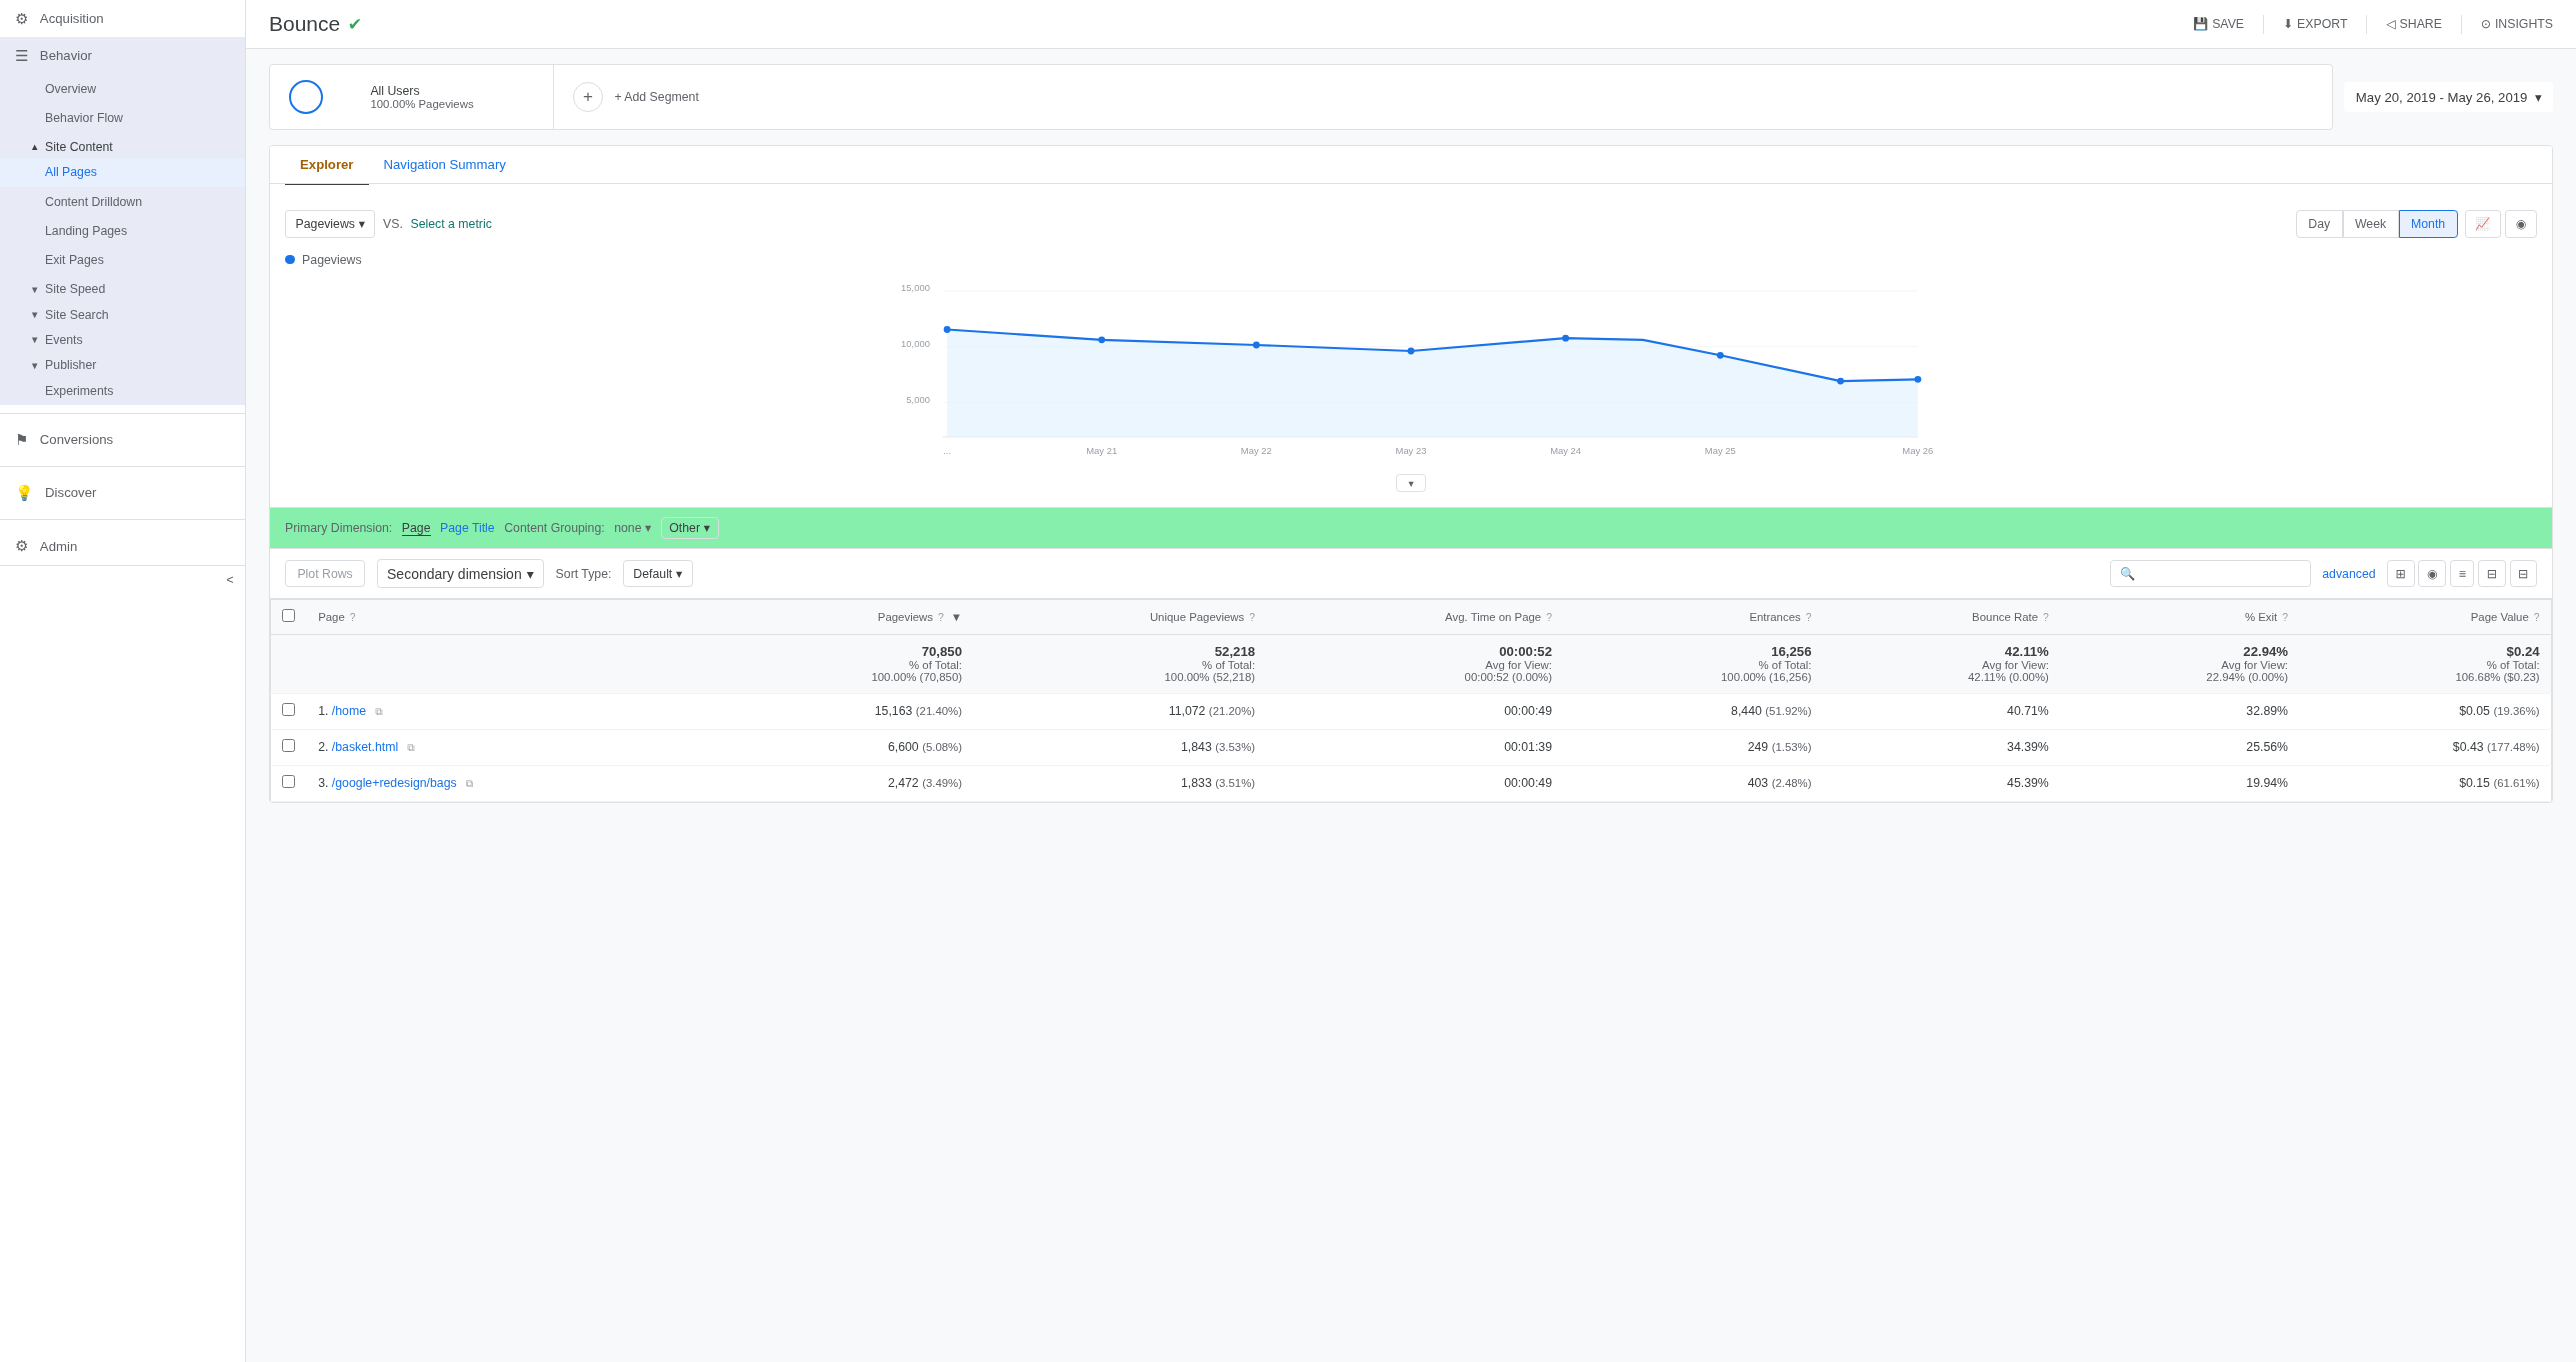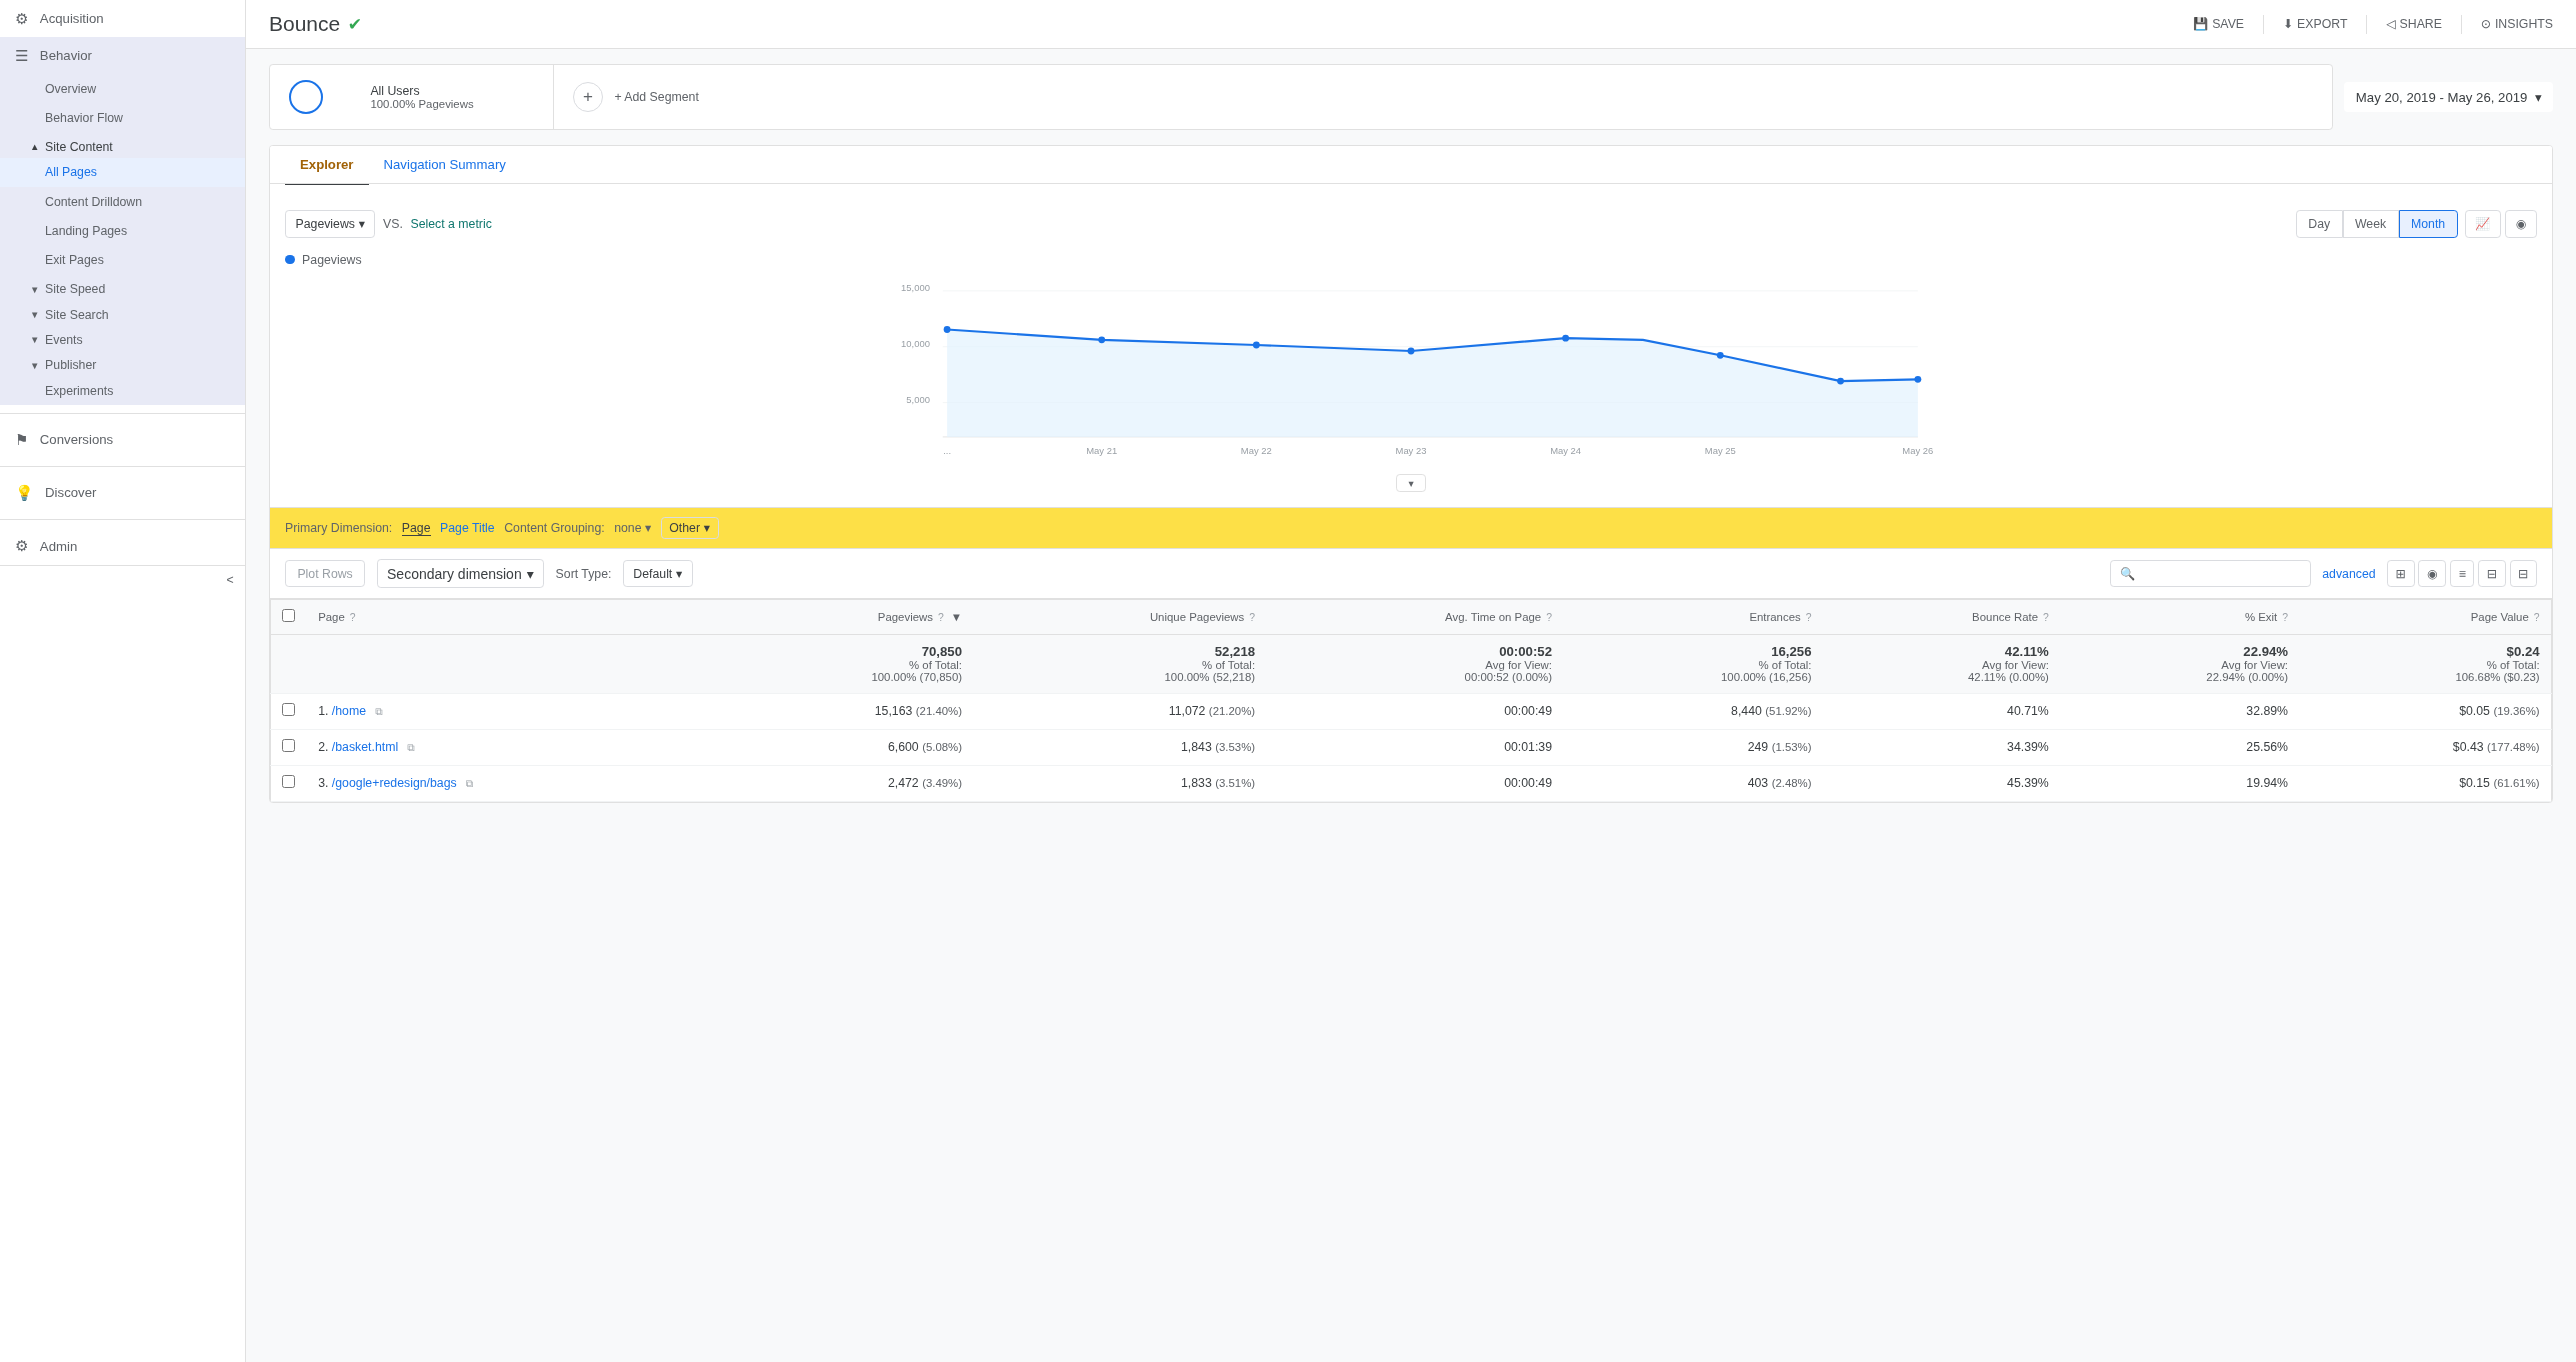--- a/index.html
+++ b/index.html
@@ -300,21 +300,21 @@
             <text x="960" y="205" font-size="11" fill="#9aa0a6" text-anchor="middle">May 25</text>
             <text x="1190" y="205" font-size="11" fill="#9aa0a6" text-anchor="middle">May 26</text>
           </svg>
         </div>
 
         <div style="display:flex;justify-content:center;margin:3.8px 0;">
           <div style="border:0.9px solid #e0e0e0;border-radius:3.8px;padding:1.9px 11.4px;cursor:pointer;color:#5f6368;font-size:10.4px;">▾</div>
         </div>
       </div>
 
-      <div style="padding:9.5px 15px;border-top:0.9px solid #e0e0e0;border-bottom:0.9px solid #e0e0e0;display:flex;align-items:center;gap:9.5px;background:#fde047;">
+      <div style="padding:9.5px 15px;border-top:0.9px solid #e0e0e0;border-bottom:0.9px solid #e0e0e0;display:flex;align-items:center;gap:9.5px;background:#86efac;">
         <span style="color:#5f6368;font-size:12.3px;">Primary Dimension:</span>
         <span style="color:#3c4043;font-size:12.3px;font-weight:500;border-bottom:1.9px solid #3c4043;cursor:pointer;">Page</span>
         <span style="color:#1a73e8;font-size:12.3px;cursor:pointer;">Page Title</span>
         <span style="color:#5f6368;font-size:12.3px;">Content Grouping:</span>
         <span style="color:#5f6368;font-size:12.3px;cursor:pointer;">
           <span>none</span>
           <span> ▾</span>
         </span>
         <div style="border:0.9px solid #dadce0;border-radius:3.8px;padding:2.8px 7.6px;display:flex;align-items:center;gap:3.8px;cursor:pointer;">
           <span>Other</span>

